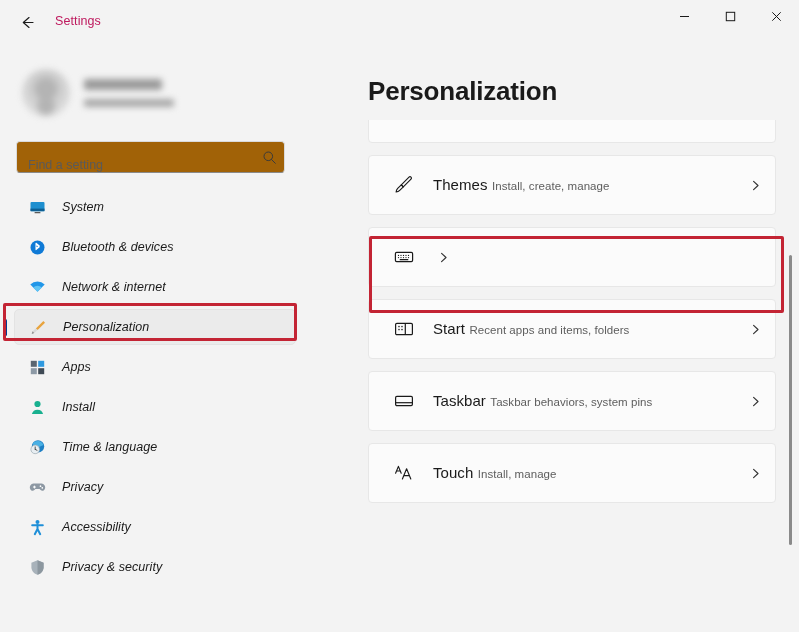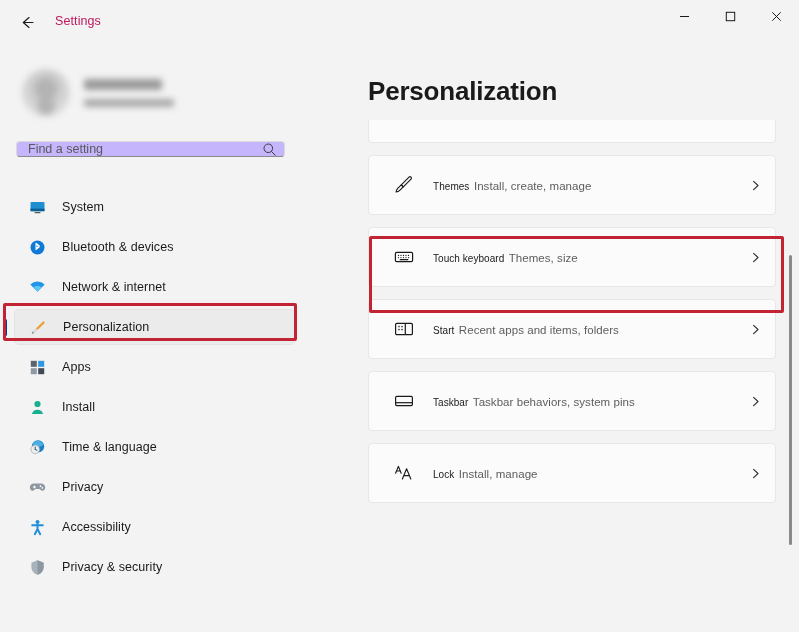--- a/index.html
+++ b/index.html
@@ -101,46 +101,46 @@
   .pl-sub {
     width: 90px; height: 8px;
     background: #a8a8a8;
     filter: blur(3.2px);
     border-radius: 2px;
   }
 
   .search-wrap {
     position: absolute;
     left: 16px; top: 97px;
-    width: 269px; height: 16px;
-    background: #c4b5fd;
+    width: 269px; height: 32px;
+    background: #a16207;
     border: 1px solid #dadada;
     border-bottom: 1px solid #8a8a8a;
     border-radius: 4px;
     display: flex;
-    align-items: center;
+    align-items: flex-end;
   }
   .search-input {
     flex: 1;
     border: none;
     outline: none;
     background: transparent;
     font-family: "Liberation Sans", sans-serif;
     font-size: 12.5px;
     color: #1a1a1a;
     padding: 0 8px 0 11px;
   }
   .search-input::placeholder { color: #5a5a5a; }
   .search-icon-box {
     width: 30px; height: 30px;
     display: flex; align-items: center; justify-content: center;
     cursor: pointer;
   }
 
-  .nav { position: absolute; left: 0; top: 145px; width: 310px; }
+  .nav { position: absolute; left: 0; top: 145px; width: 310px; font-style: italic; }
   .nav-item {
     position: relative;
     height: 36px;
     margin: 0 14px 4px 14px;
     border-radius: 5px;
     display: flex;
     align-items: center;
     padding-left: 14px;
     cursor: pointer;
   }
@@ -210,21 +210,21 @@
   .card.hovered { background: #fdfdfd; }
   .card-icon {
     width: 38px;
     flex: none;
     display: flex; align-items: center; justify-content: center;
     margin-left: 16px;
     color: #1a1a1a;
   }
   .card-text { flex: 1; padding-left: 10px; }
   .card-title {
-    font-size: 10px;
+    font-size: 15px;
     color: #1a1a1a;
     margin-bottom: 2px;
     letter-spacing: 0.05px;
   }
   .card-sub {
     font-size: 11.5px;
     color: #5d5d5d;
     letter-spacing: 0.05px;
   }
   .chevron {
@@ -486,24 +486,20 @@
               <circle cx="13" cy="9.4" r="0.62" fill="#1a1a1a"></circle>
               <circle cx="15.5" cy="9.4" r="0.62" fill="#1a1a1a"></circle>
               <circle cx="5.5" cy="11.6" r="0.62" fill="#1a1a1a"></circle>
               <circle cx="8" cy="11.6" r="0.62" fill="#1a1a1a"></circle>
               <circle cx="10.5" cy="11.6" r="0.62" fill="#1a1a1a"></circle>
               <circle cx="13" cy="11.6" r="0.62" fill="#1a1a1a"></circle>
               <circle cx="15.5" cy="11.6" r="0.62" fill="#1a1a1a"></circle>
               <rect x="6.6" y="13.1" width="8.8" height="1.2" rx="0.6" fill="#1a1a1a"></rect>
             </svg>
           </span>
-          <span class="card-text">
-            <span class="card-title">Touch keyboard</span>
-            <span class="card-sub">Themes, size</span>
-          </span>
           <span class="chevron">
             <svg width="13" height="13" viewBox="0 0 13 13">
               <path d="M4.6 2.3 L9 6.5 L4.6 10.7" fill="none" stroke="#333" stroke-width="1.15" stroke-linecap="round" stroke-linejoin="round"></path>
             </svg>
           </span>
         </div>
 
         <div class="card">
           <span class="card-icon">
             <svg width="22" height="22" viewBox="0 0 22 22">
@@ -545,21 +541,21 @@
         </div>
 
         <div class="card">
           <span class="card-icon">
             <svg width="22" height="22" viewBox="0 0 22 22">
               <path d="M2.6 11.2 L5.4 4.4 L8.2 11.2 M3.6 9 H7.2" fill="none" stroke="#1a1a1a" stroke-width="1.15" stroke-linecap="round" stroke-linejoin="round"></path>
               <path d="M9.4 17 L13.6 6.8 L17.8 17 M10.9 13.6 H16.2" fill="none" stroke="#1a1a1a" stroke-width="1.15" stroke-linecap="round" stroke-linejoin="round"></path>
             </svg>
           </span>
           <span class="card-text">
-            <span class="card-title">Lock</span>
+            <span class="card-title">Touch</span>
             <span class="card-sub">Install, manage</span>
           </span>
           <span class="chevron">
             <svg width="13" height="13" viewBox="0 0 13 13">
               <path d="M4.6 2.3 L9 6.5 L4.6 10.7" fill="none" stroke="#333" stroke-width="1.15" stroke-linecap="round" stroke-linejoin="round"></path>
             </svg>
           </span>
         </div>
 
       </div>

